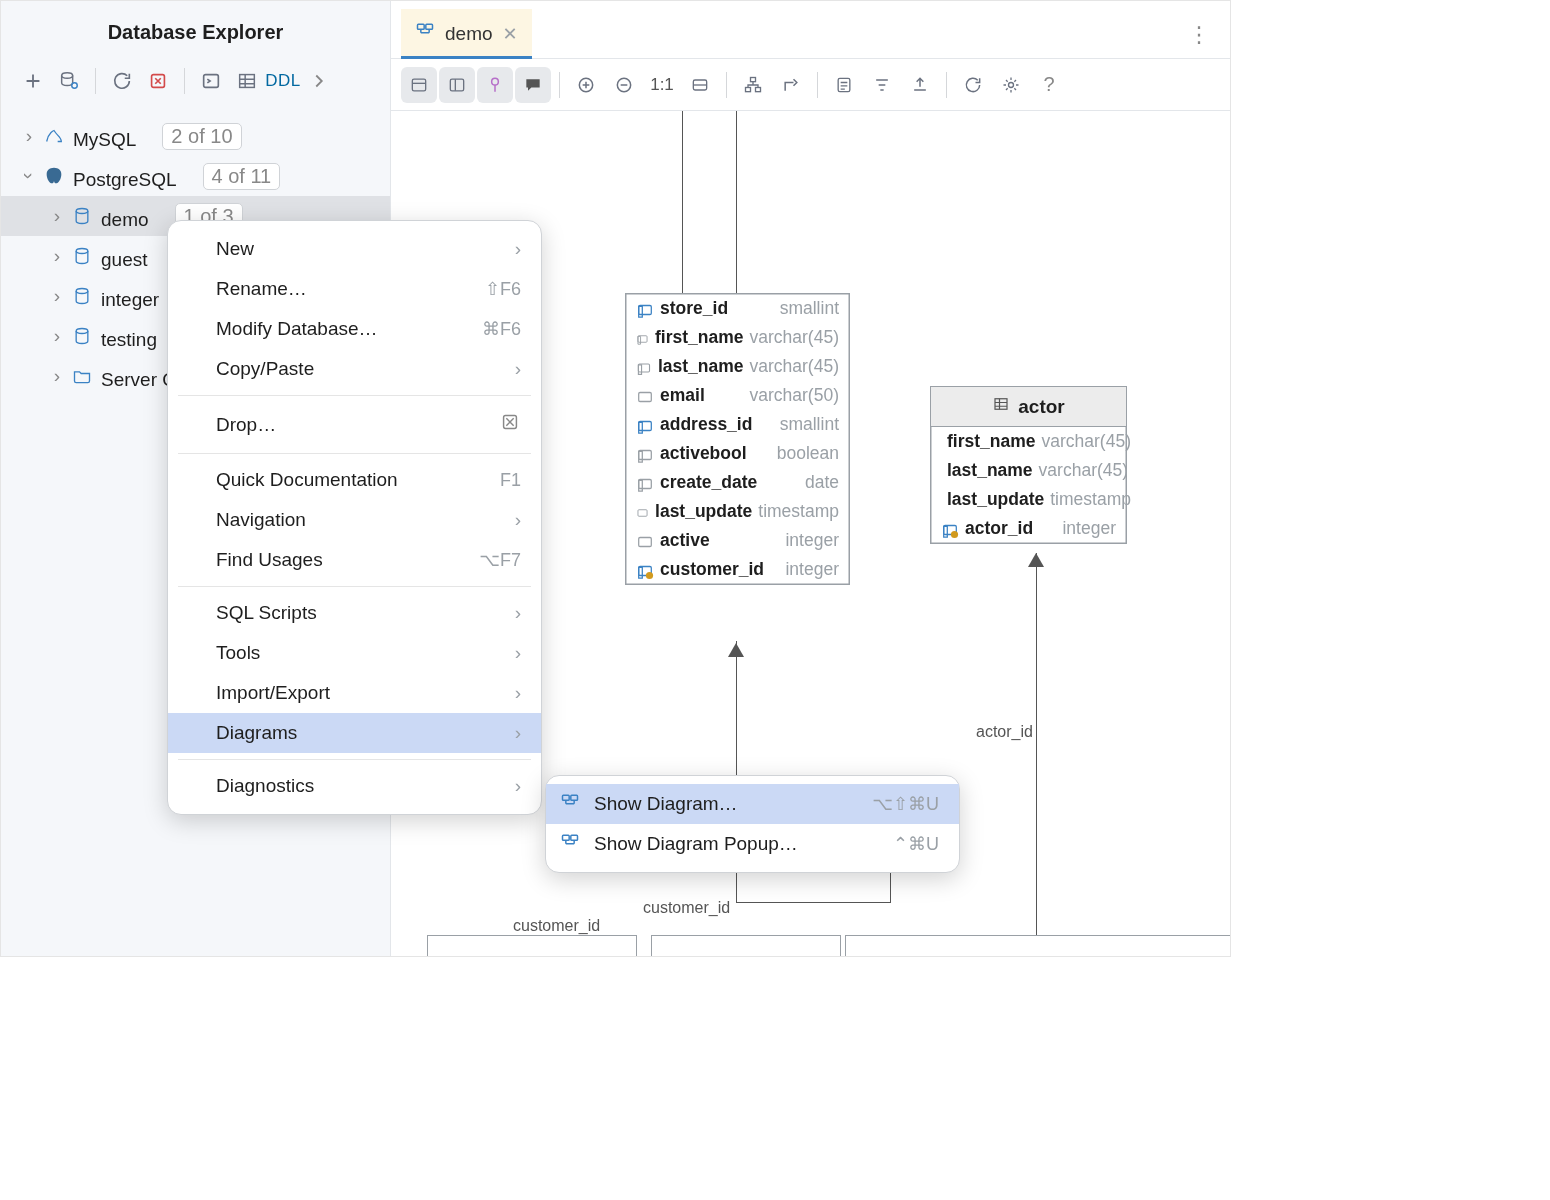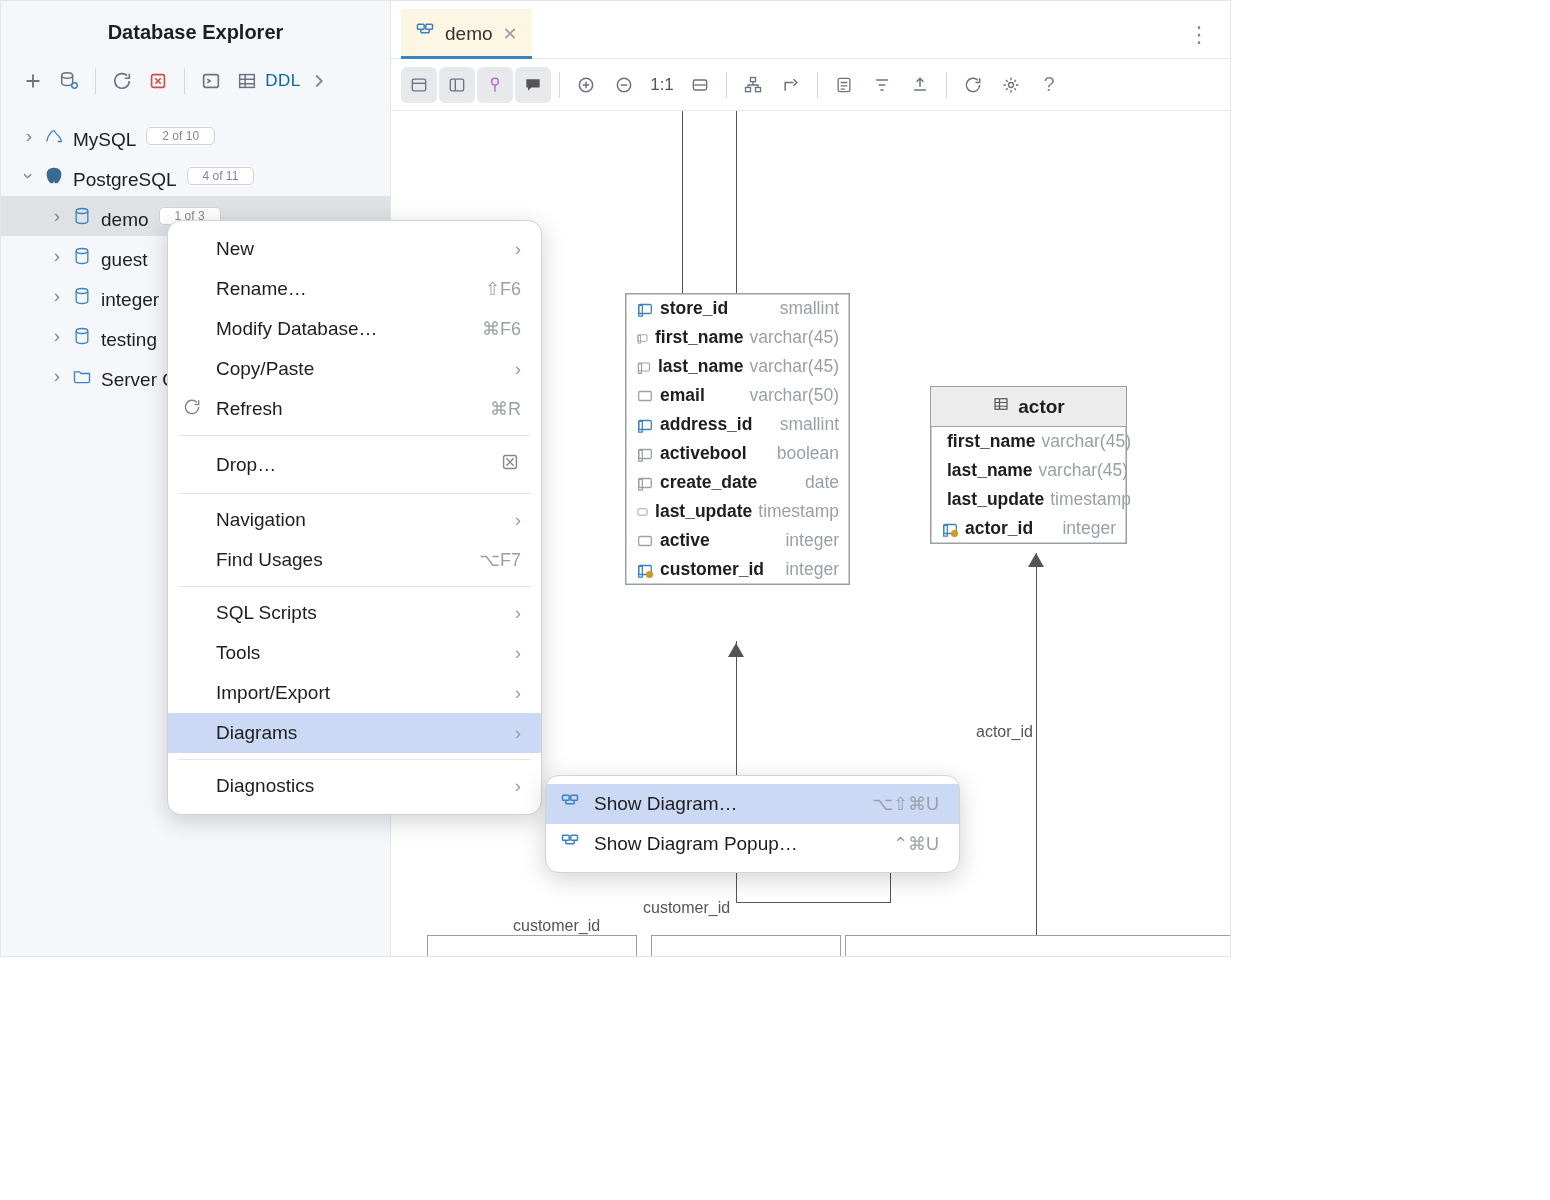--- a/index.html
+++ b/index.html
@@ -15,21 +15,21 @@
 .tb-btn { width: 32px; height: 32px; display:flex; align-items:center; justify-content:center; color:#6b7280; cursor:pointer; border-radius:4px; }
 .tb-btn svg { width:22px; height:22px; }
 .ddl { font-family: inherit; font-size: 17px; letter-spacing: 0.5px; padding: 0 4px; color:#0369a1; }
 .chev-r { width:16px; height:16px; color:#888; }
 
 .tree { padding: 6px 0; font-size: 19px; }
 .tree-row { display:flex; align-items:center; height:40px; padding-left: 20px; gap: 6px; cursor:pointer; }
 .tree-row .exp { width:16px; color:#888; display:flex; justify-content:center; }
 .tree-row .ico { width:22px; display:flex; justify-content:center; }
 .tree-row .lbl { padding-left:2px;margin-top:8px; }
-.count-badge { font-size:12px; color:#888; border:1px solid #d0d3d7; border-radius:5px; padding:1px 15px; margin-left:4px; background:#fff; }
+.count-badge { font-size:20px; color:#888; border:1px solid #d0d3d7; border-radius:5px; padding:1px 8px; margin-left:20px; background:#fff; }
 .indent-1 { padding-left: 48px; }
 .tree-row.selected { background:#dfe1e5; }
 .mysql-ico { color:#3b82c4; }
 .pg-ico { color:#396a93; }
 .db-ico { color:#3b82c4; }
 .srv-ico { color:#3b82c4; }
 
 
 .main { flex:1; display:flex; flex-direction:column; position:relative; background:#fff; }
 .tabbar { height:58px; display:flex; align-items:flex-end; border-bottom:1px solid #e3e6ea; padding-left:10px; }
@@ -42,21 +42,21 @@
 .etb-btn { width:36px; height:36px; display:flex; align-items:center; justify-content:center; color:#6b7280; border-radius:6px; }
 .etb-btn.active { background:#e7e9ec; }
 .etb-sep { width:1px; height:26px; background:#d5d7da; margin:0 6px; }
 .etb-txt { font-size:17px; color:#555; padding:0 4px; }
 
 .canvas { flex:1; position:relative; overflow:hidden; }
 
 
 .db-table { position:absolute; background:#fff; border:1px solid #9aa0a6; box-shadow:0 0 0 .5px #9aa0a6 inset; }
 .db-table .thead { background:#ececec; border-bottom:1px solid #9aa0a6; padding:8px 10px; font-weight:700; font-size:19px; display:flex; align-items:center; justify-content:center; gap:8px; }
-.db-table .col { display:flex; align-items:center; gap:6px; padding:4px 10px; font-size:17.5px; }
+.db-table .col { display:flex; align-items:flex-end; gap:6px; padding:4px 10px; font-size:17.5px; }
 .db-table .col .cname { font-weight:700; }
 .db-table .col .ctype { margin-left:auto; color:#9aa0a6; font-weight:400; }
 .col-ico { width:18px; height:18px; }
 
 
 .ctx { position:absolute; background:#fff; border:1px solid #d0d3d7; border-radius:14px; box-shadow:0 6px 24px rgba(0,0,0,.18); padding:8px 0; font-size:19px; }
 .ctx .item { display:flex; align-items:center; padding:9px 20px 9px 48px; position:relative; cursor:pointer; }
 .ctx .item .shortcut { margin-left:auto; color:#9aa0a6; font-size:18px; padding-left:24px; }
 .ctx .item .sub-arrow { margin-left:auto; color:#9aa0a6; }
 .ctx .item .pre-ico { position:absolute; left:14px; color:#888; }
@@ -465,36 +465,33 @@
       <span class="shortcut">⇧F6</span>
     </div>
   <div class="item">
       <span>Modify Database…</span>
       <span class="shortcut">⌘F6</span>
     </div>
   <div class="item">
       <span>Copy/Paste</span>
       <span class="sub-arrow">›</span>
     </div>
-  <div class="item">
-      <span class="pre-ico"><svg width="20" height="20" viewBox="0 0 24 24" fill="none" stroke="currentColor" stroke-width="1.8">
-          <path d="M20 12a8 8 0 1 1-2.3-5.7M20 4v5h-5"></path>
-        </svg></span>
-      <span>Refresh</span>
-      <span class="shortcut">⌘R</span>
-    </div>
   <div class="div"></div>
   <div class="item">
       <span>Drop…</span>
       <span class="shortcut"><svg width="22" height="22" viewBox="0 0 24 24" fill="none" stroke="#888" stroke-width="1.6">
           <rect x="5" y="5" width="14" height="14" rx="2"></rect>
           <path d="M8 8l8 8M16 8l-8 8"></path>
         </svg></span>
     </div>
   <div class="div"></div>
+  <div class="item">
+      <span>Quick Documentation</span>
+      <span class="shortcut">F1</span>
+    </div>
   <div class="item">
       <span>Navigation</span>
       <span class="sub-arrow">›</span>
     </div>
   <div class="item">
       <span>Find Usages</span>
       <span class="shortcut">⌥F7</span>
     </div>
   <div class="div"></div>
   <div class="item">

